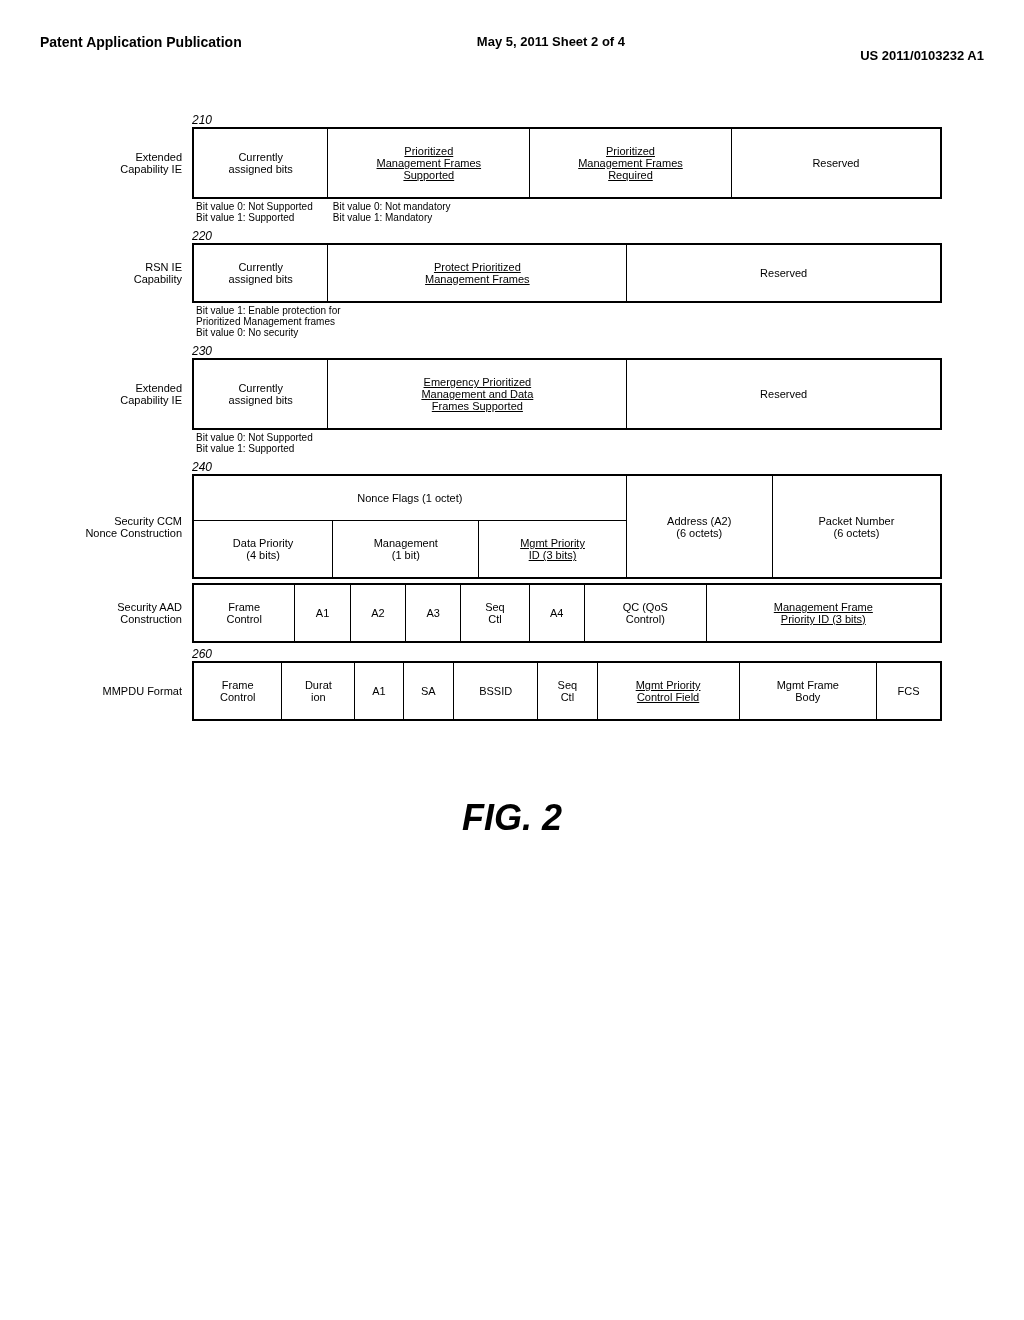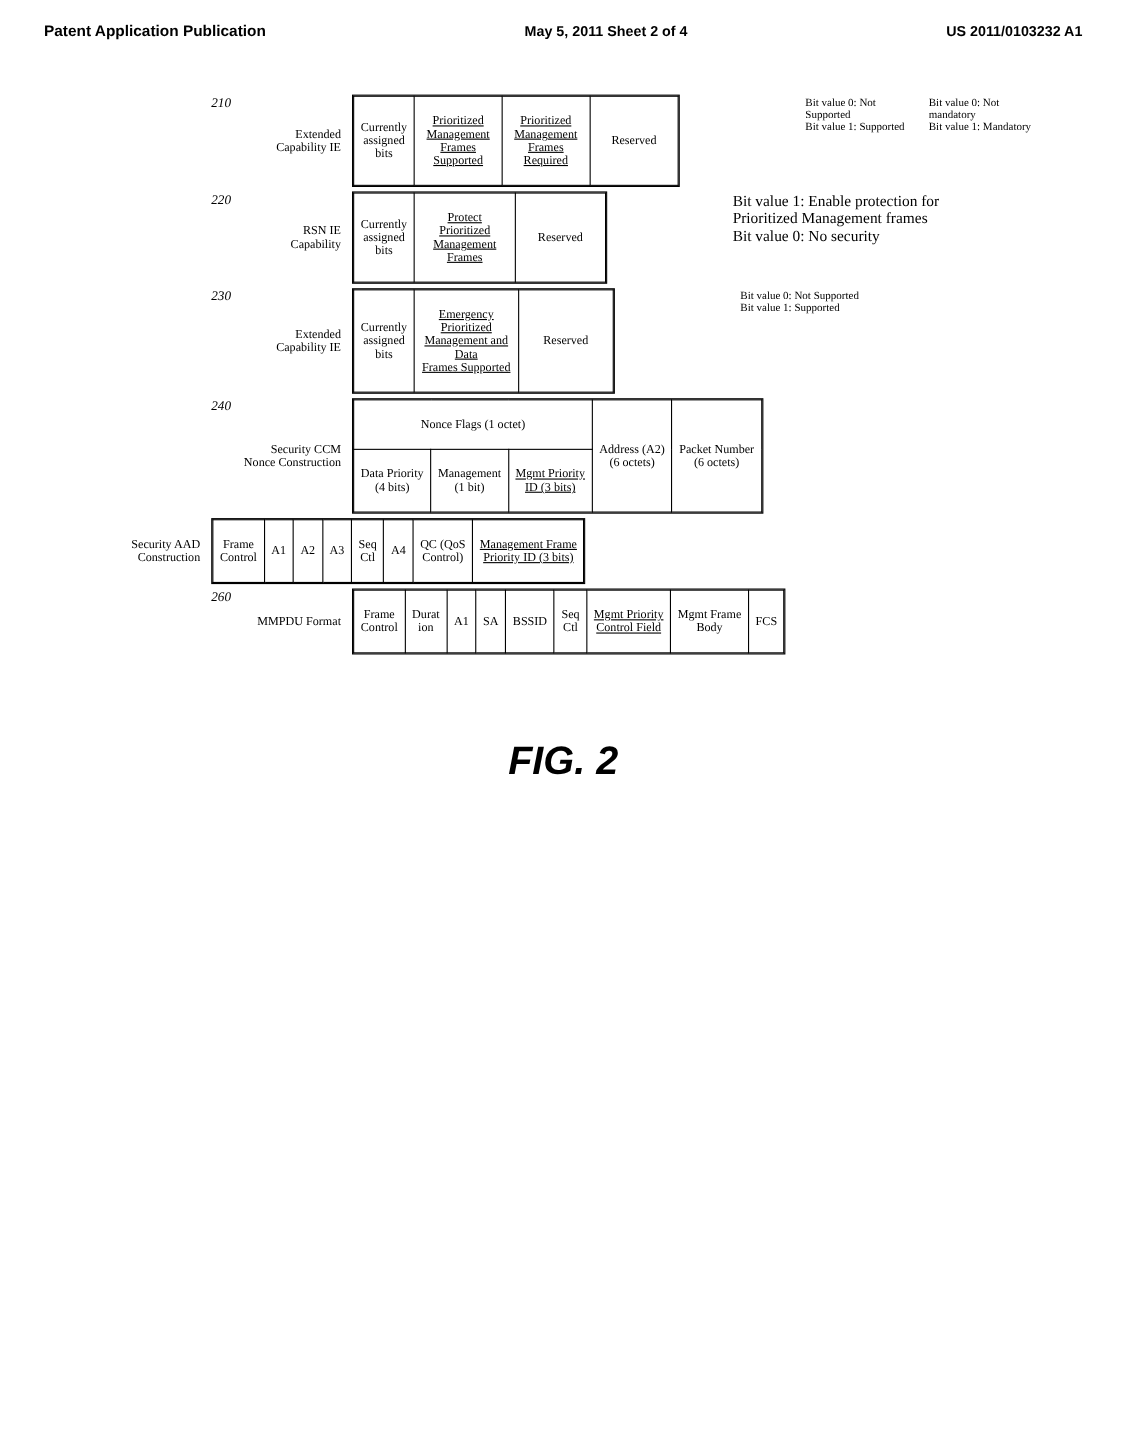--- a/index.html
+++ b/index.html
@@ -29,20 +29,21 @@
     }
 
     .header-left {
       font-weight: bold;
       font-size: 14px;
     }
 
     .header-right {
       font-weight: bold;
       font-size: 13px;
+      margin-top: 28px;
     }
 
     .header-center {
       font-size: 13px;
       font-weight: bold;
       text-align: center;
     }
 
     
     .diagram-area {
@@ -80,23 +81,22 @@
       font-size: 11px;
       text-align: right;
       padding-right: 10px;
       display: flex;
       flex-direction: column;
       justify-content: center;
     }
 
     .full-section {
       display: flex;
-      flex-direction: row;
+      flex-direction: column;
       margin-bottom: 4px;
-      font-family: Liberation Serif, serif;
     }
 
     .num-row {
       display: flex;
       margin-bottom: 0;
     }
     .num-spacer {
       width: 110px;
       min-width: 110px;
     }
@@ -186,21 +186,21 @@
               <td style="width:18%;">Currently<br>assigned bits</td>
               <td style="width:40%;"><span class="underline">Protect Prioritized<br>Management Frames</span></td>
               <td>Reserved</td>
             </tr>
           </tbody>
             </table>
         </div>
       </div>
       <div class="note-row">
         <div class="note-spacer"></div>
-        <div style="flex:1; font-size:14px; padding:2px 4px;">
+        <div style="flex:1; font-size:10px; padding:2px 4px;">
           Bit value 1: Enable protection for<br>Prioritized Management frames<br>Bit value 0: No security
         </div>
       </div>
     </div>
 
     <div class="full-section">
       <div class="num-row">
         <div class="num-spacer"></div>
         <div class="num-label"><em>230</em></div>
       </div>

